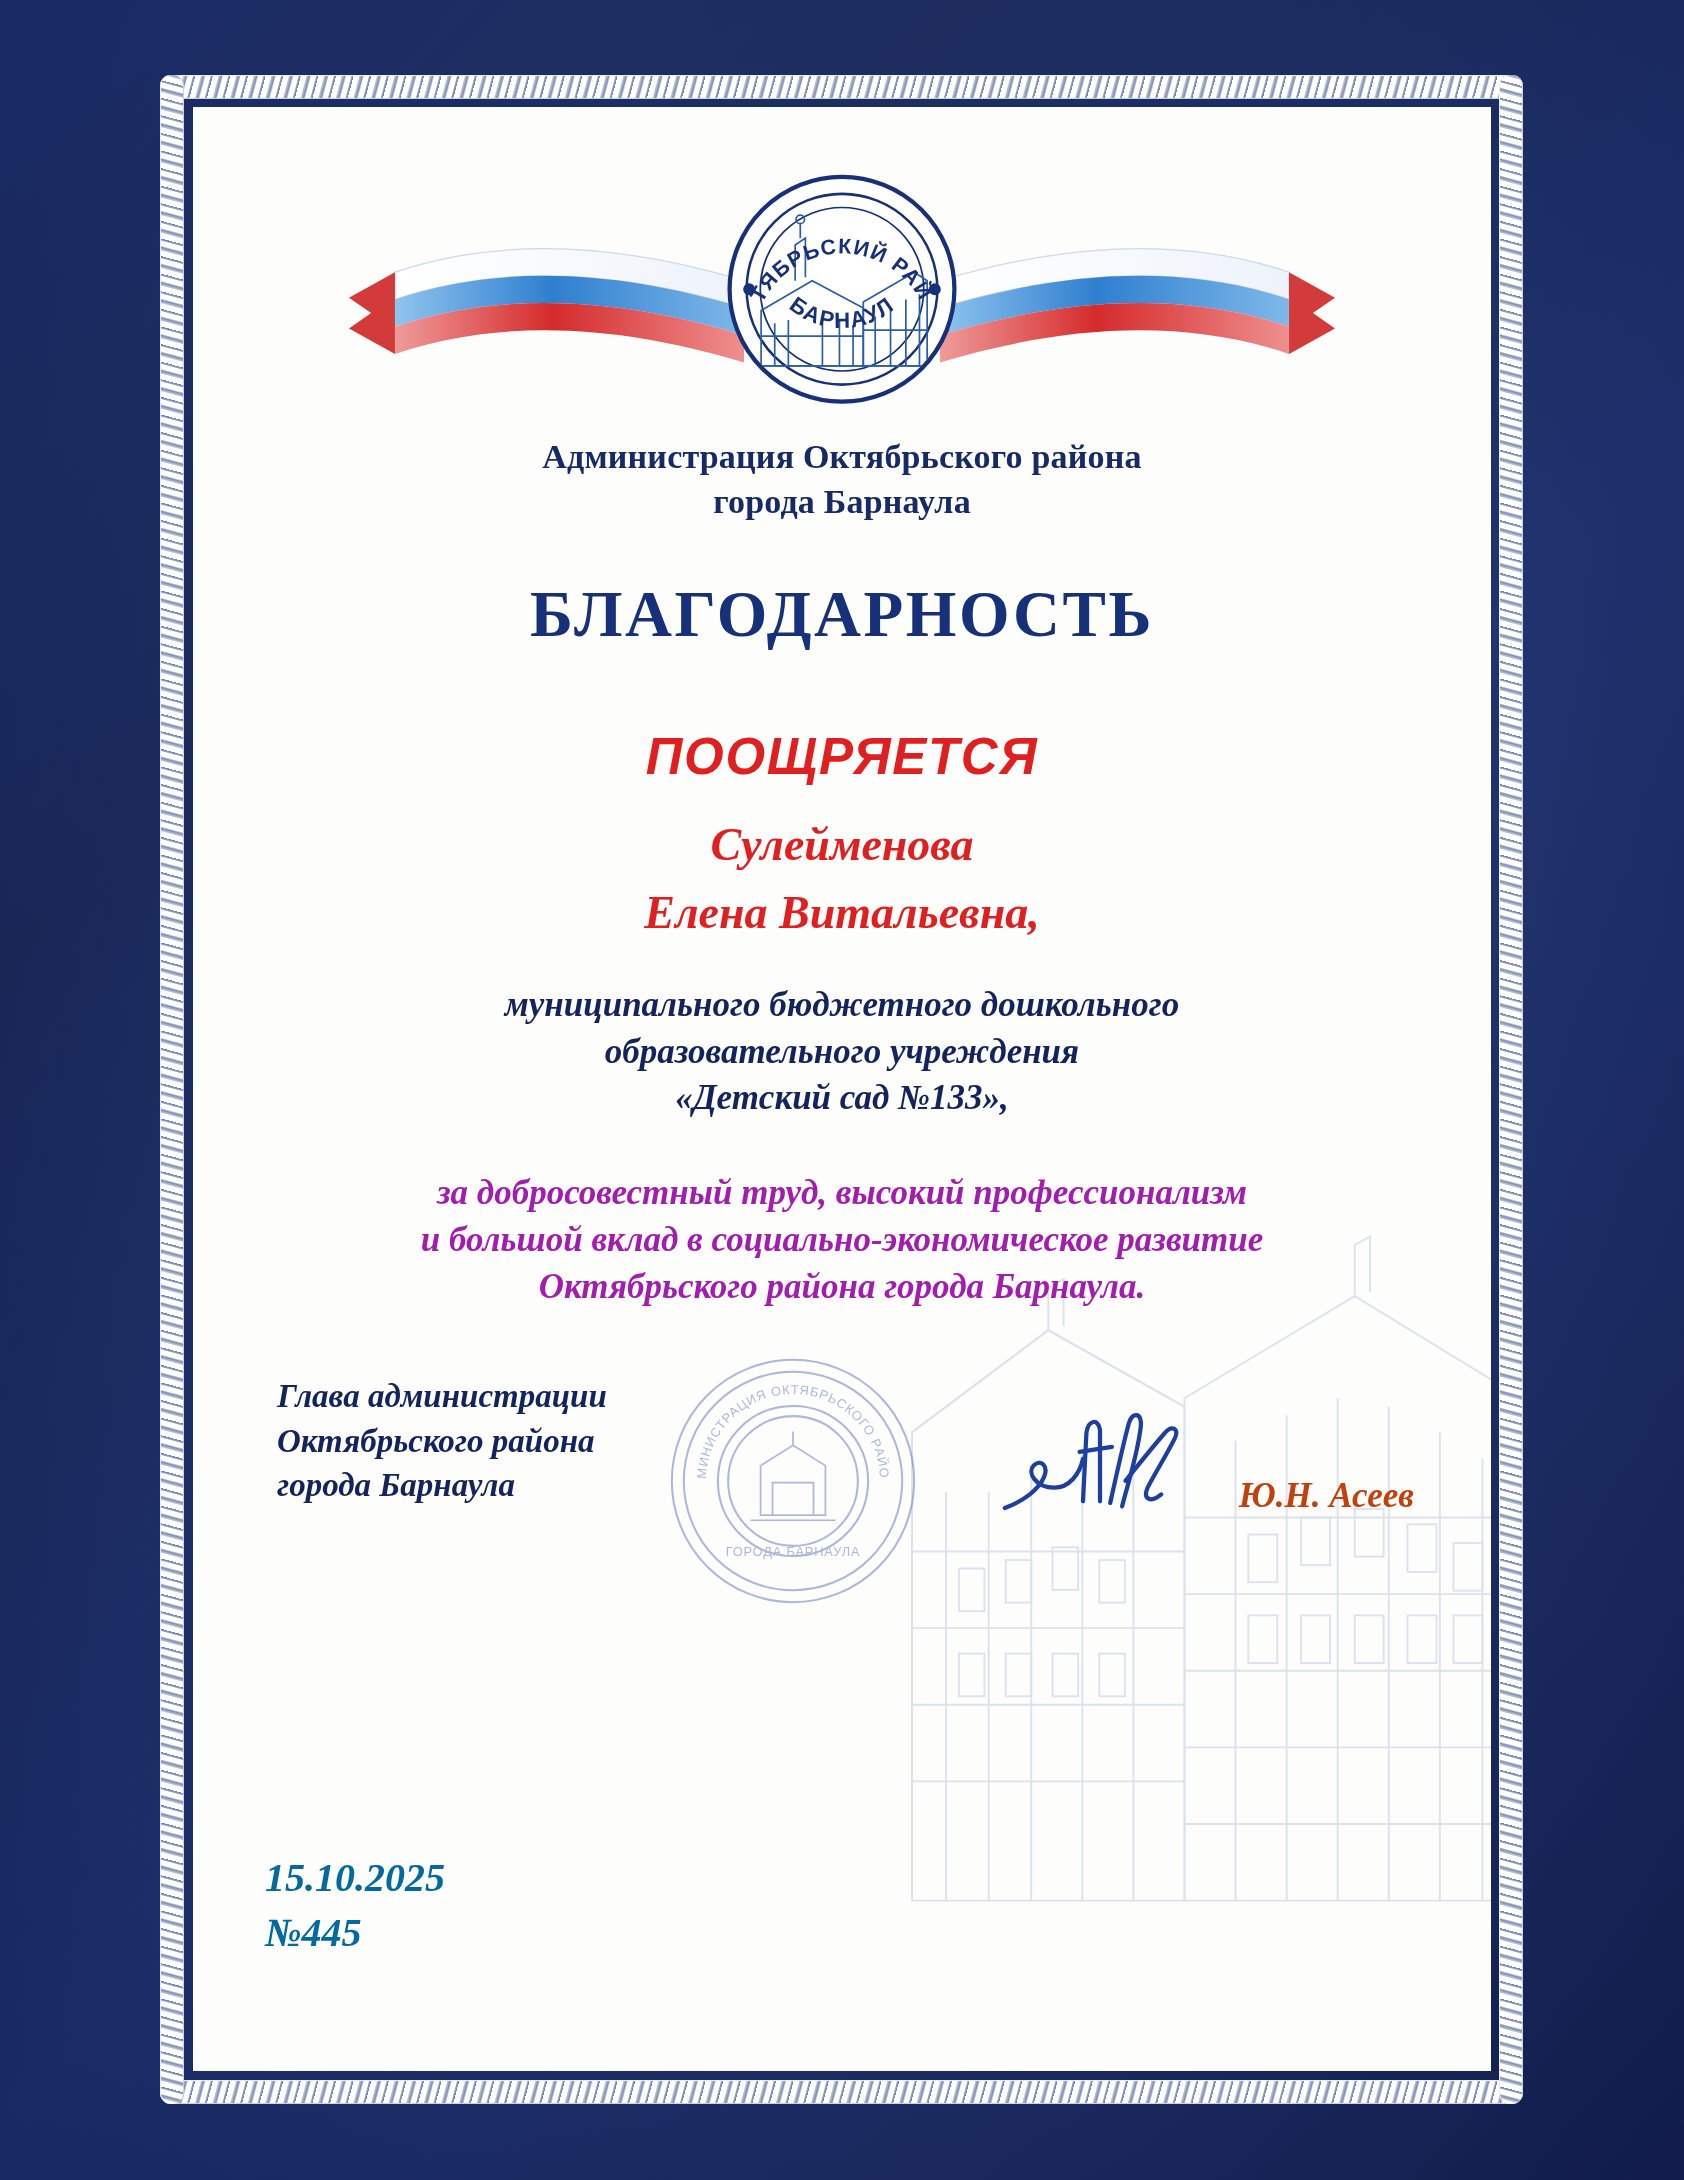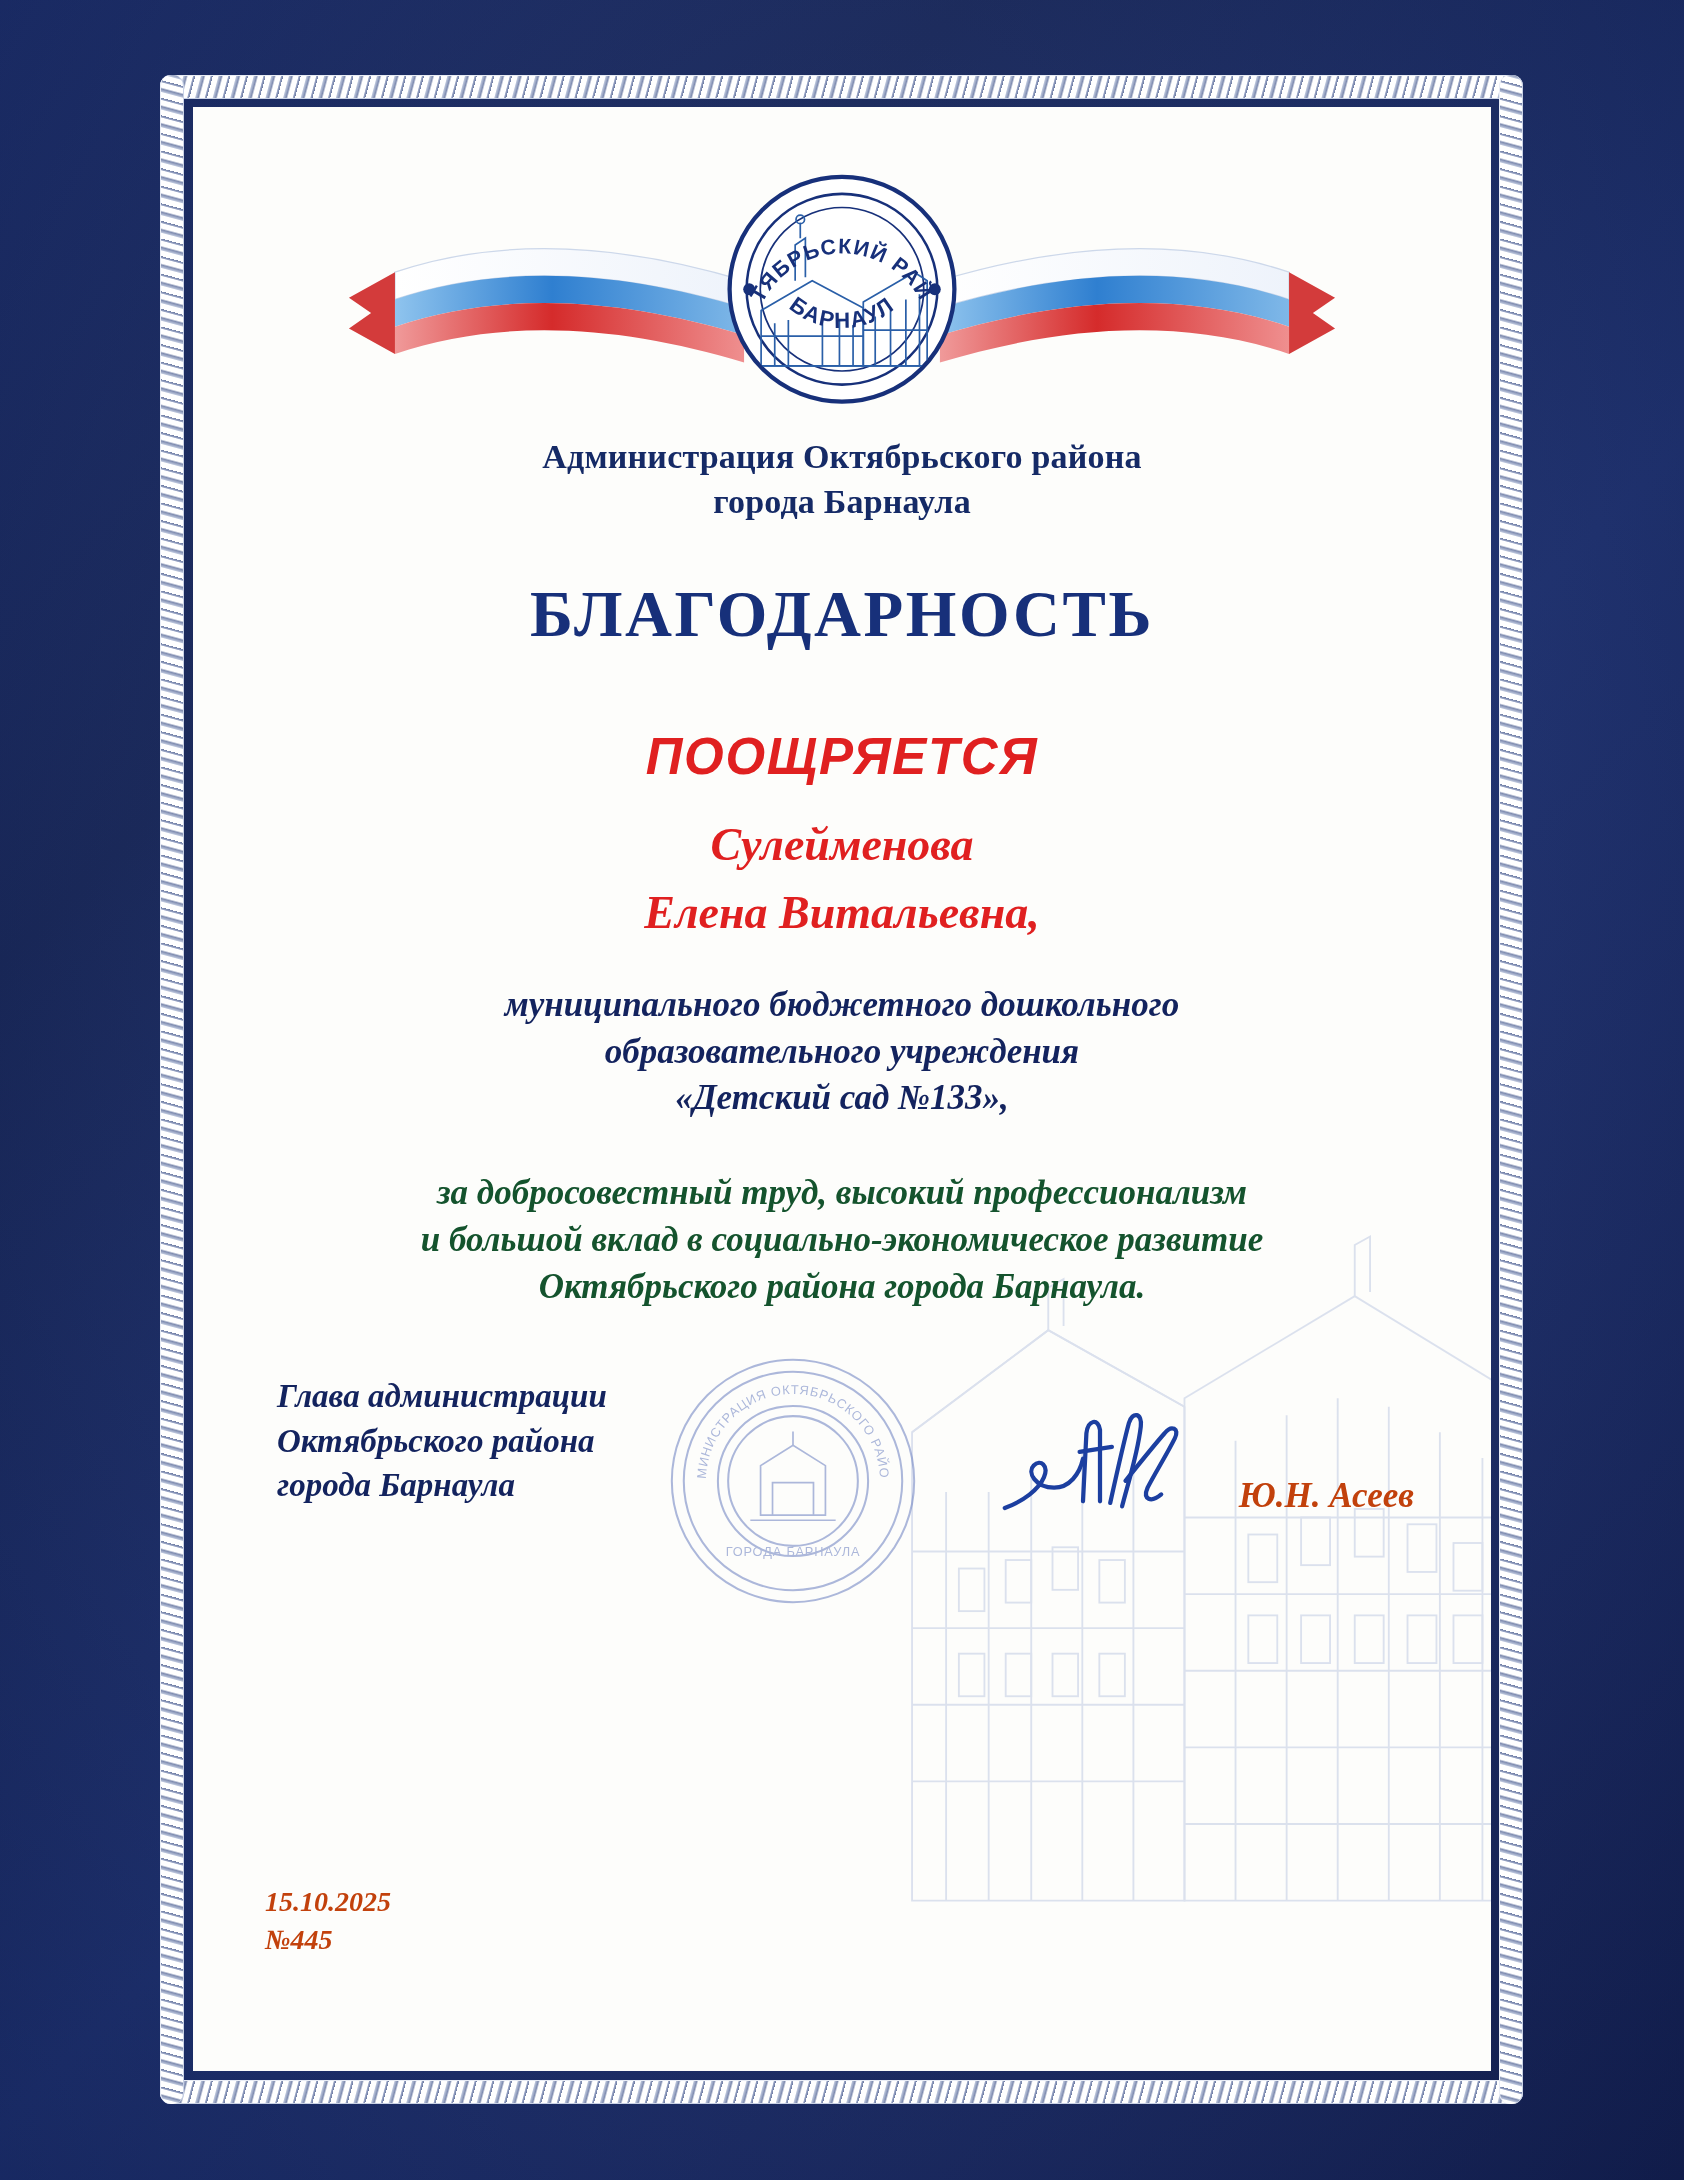--- a/index.html
+++ b/index.html
@@ -166,21 +166,21 @@
     font-style: italic;
     color: #13235e;
     font-size: 35px;
     line-height: 1.33;
     margin-top: 39px;
   }
   .reason-block {
     font-family: "Liberation Serif", serif;
     font-weight: bold;
     font-style: italic;
-    color: #14532d;
+    color: #a21caf;
     font-size: 35px;
     line-height: 1.34;
     margin-top: 48px;
   }
 
   
   .sign-area {
     position: relative;
     margin-top: 63px;
     height: 204px;
@@ -225,22 +225,22 @@
 
   
   .footer {
     position: absolute;
     left: 72px;
     bottom: 111px;
     text-align: left;
     font-family: "Liberation Serif", serif;
     font-weight: bold;
     font-style: italic;
-    color: #c2410c;
-    font-size: 28px;
+    color: #0369a1;
+    font-size: 40px;
     line-height: 1.38;
     z-index: 5;
   }
 </style>
 </head>
 <body>
 
 <div class="certificate">
 
   <div class="rope-frame">

